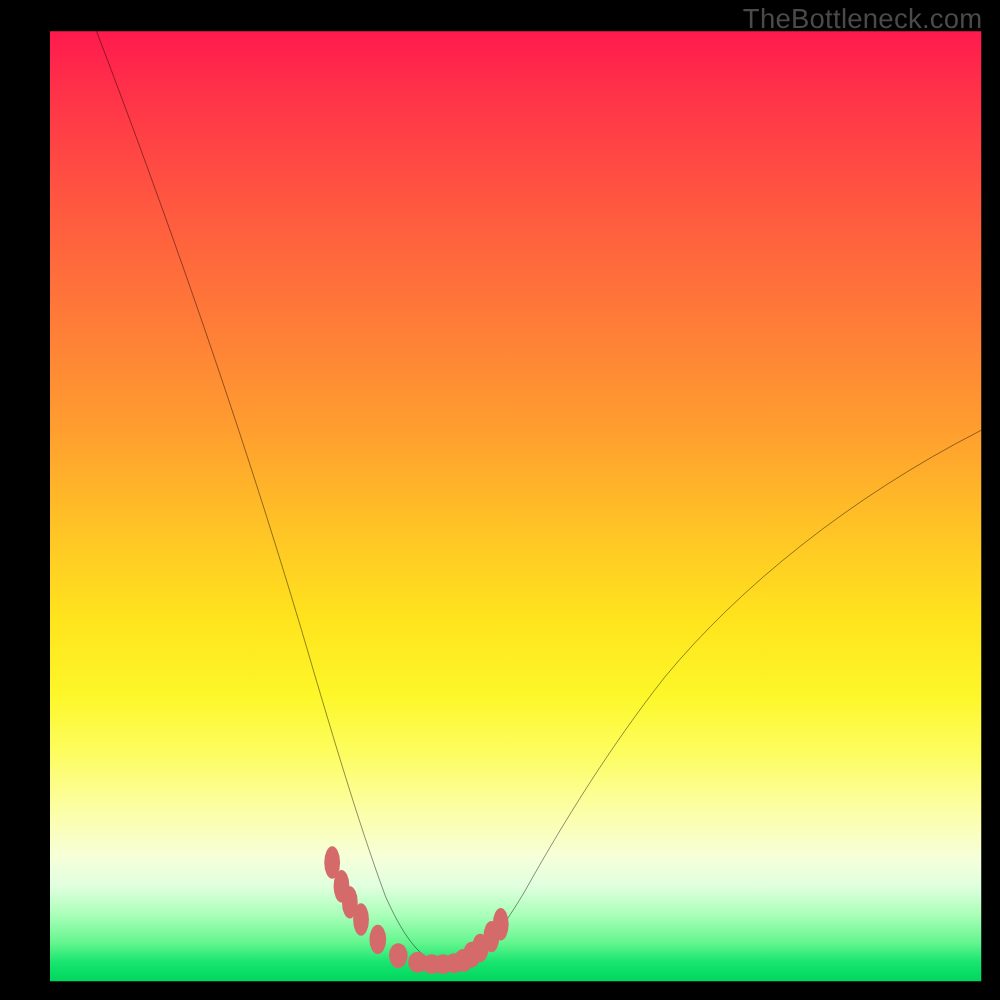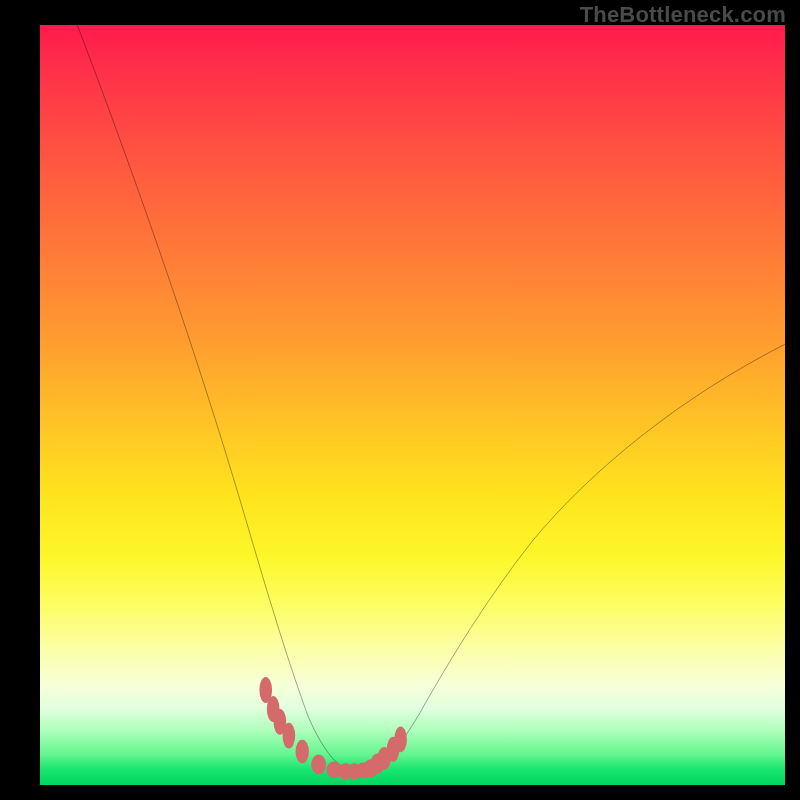--- a/index.html
+++ b/index.html
@@ -45,21 +45,21 @@
       #17e56f 98%,
       #00d65e 100%
     );
   }
   .watermark {
     position: absolute;
     top: 2px;
     right: 14px;
     color: #4a4a4a;
     font-size: 22px;
-    font-weight: 700;
+    font-weight: 400;
     letter-spacing: 0.2px;
     user-select: none;
   }
   svg.curve {
     position: absolute;
     left: 0;
     top: 0;
     width: 745px;
     height: 760px;
     overflow: visible;

